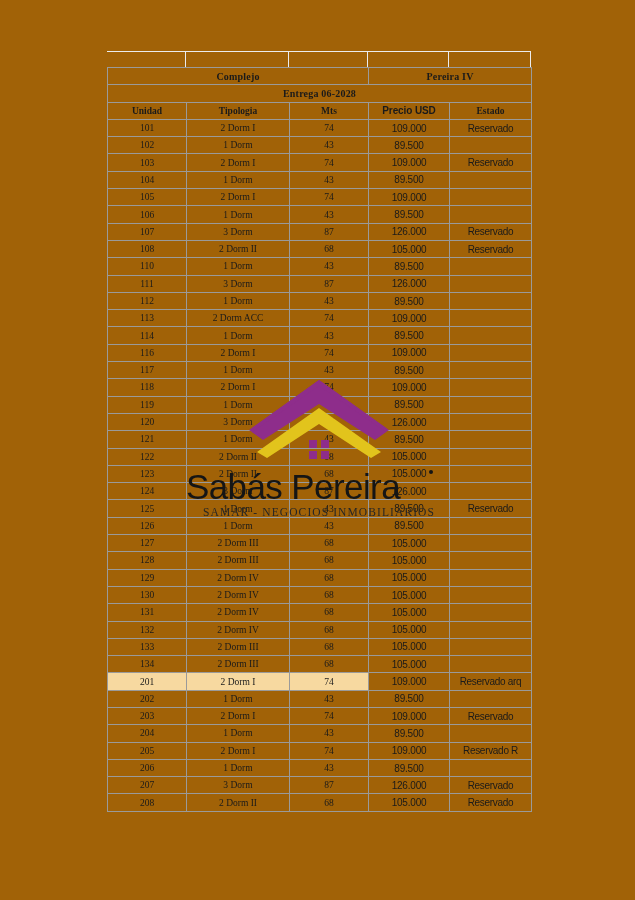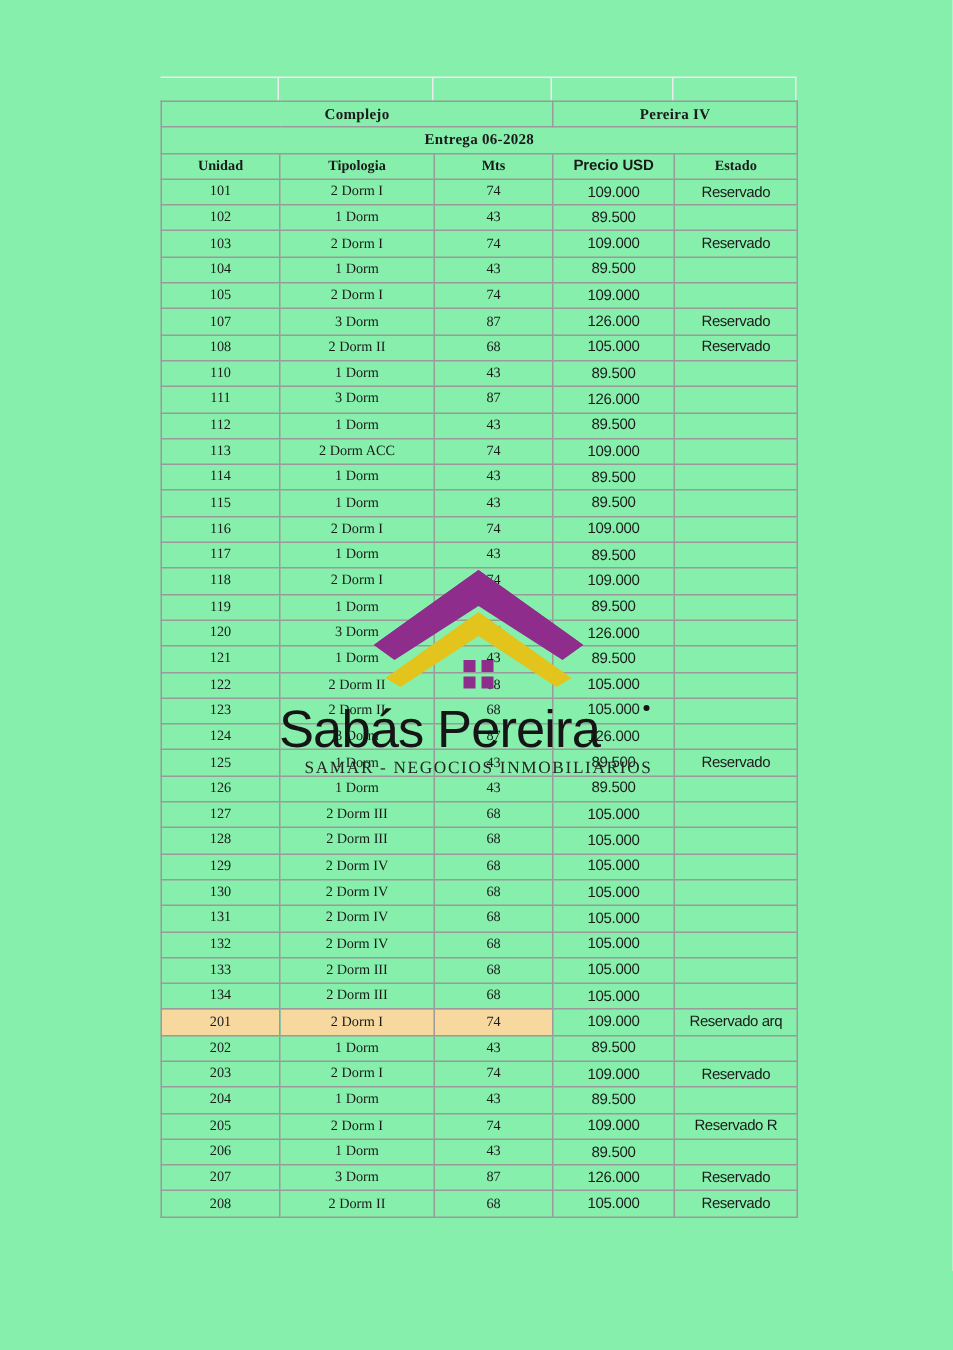--- a/index.html
+++ b/index.html
@@ -14,21 +14,21 @@
     overflow: hidden;
     font-family: "Liberation Serif", serif;
     -webkit-font-smoothing: antialiased;
   }
 
   
   #sheet {
     position: absolute;
     left: 0; top: 0;
     width: 635px; height: 900px;
-    background: #86efac;
+    background: #a16207;
   }
 
   
   #ghost-grid {
     position: absolute;
     left: 107px;
     top: 51px;
     width: 424px;
     height: 16px;
     display: flex;
@@ -235,20 +235,27 @@
             <td class="c-estado"></td>
           </tr>
           <tr>
             <td class="c-unidad">105</td>
             <td class="c-tipo">2 Dorm I</td>
             <td class="c-mts">74</td>
             <td class="c-precio">109.000</td>
             <td class="c-estado"></td>
           </tr>
           <tr>
+            <td class="c-unidad">106</td>
+            <td class="c-tipo">1 Dorm</td>
+            <td class="c-mts">43</td>
+            <td class="c-precio">89.500</td>
+            <td class="c-estado"></td>
+          </tr>
+          <tr>
             <td class="c-unidad">107</td>
             <td class="c-tipo">3 Dorm</td>
             <td class="c-mts">87</td>
             <td class="c-precio">126.000</td>
             <td class="c-estado">Reservado</td>
           </tr>
           <tr>
             <td class="c-unidad">108</td>
             <td class="c-tipo">2 Dorm II</td>
             <td class="c-mts">68</td>
@@ -278,27 +285,20 @@
           </tr>
           <tr>
             <td class="c-unidad">113</td>
             <td class="c-tipo">2 Dorm ACC</td>
             <td class="c-mts">74</td>
             <td class="c-precio">109.000</td>
             <td class="c-estado"></td>
           </tr>
           <tr>
             <td class="c-unidad">114</td>
-            <td class="c-tipo">1 Dorm</td>
-            <td class="c-mts">43</td>
-            <td class="c-precio">89.500</td>
-            <td class="c-estado"></td>
-          </tr>
-          <tr>
-            <td class="c-unidad">115</td>
             <td class="c-tipo">1 Dorm</td>
             <td class="c-mts">43</td>
             <td class="c-precio">89.500</td>
             <td class="c-estado"></td>
           </tr>
           <tr>
             <td class="c-unidad">116</td>
             <td class="c-tipo">2 Dorm I</td>
             <td class="c-mts">74</td>
             <td class="c-precio">109.000</td>

